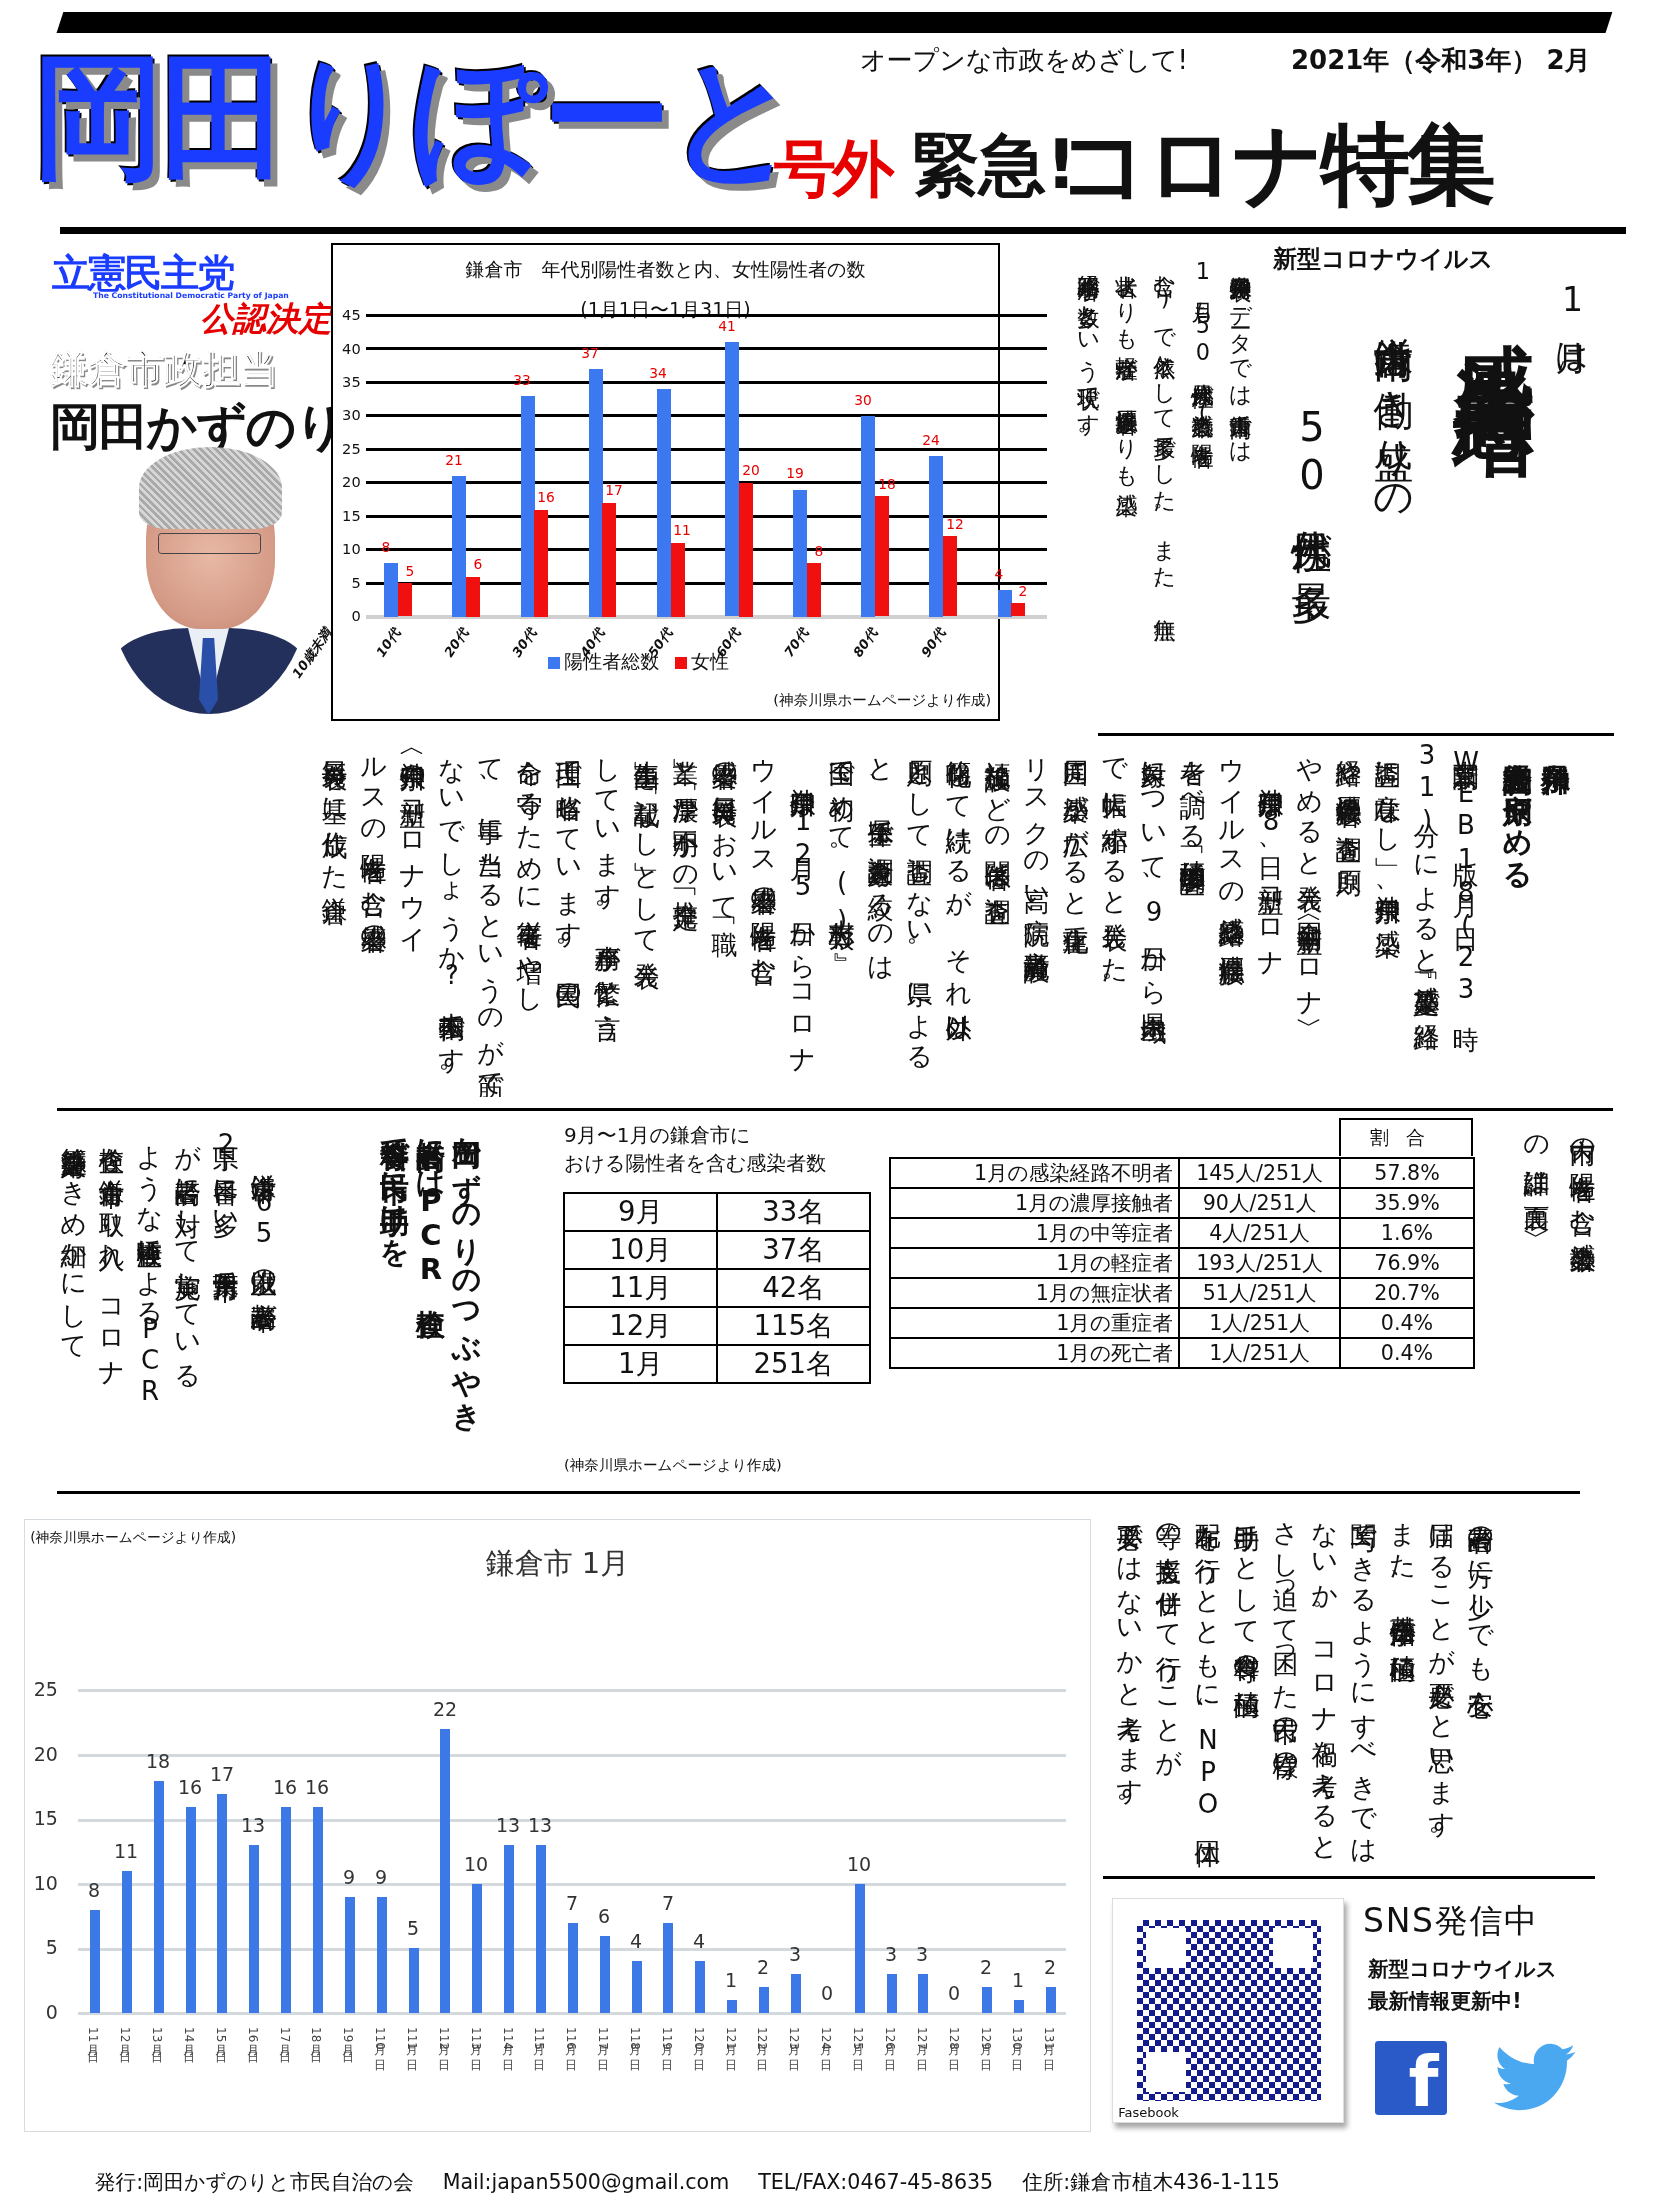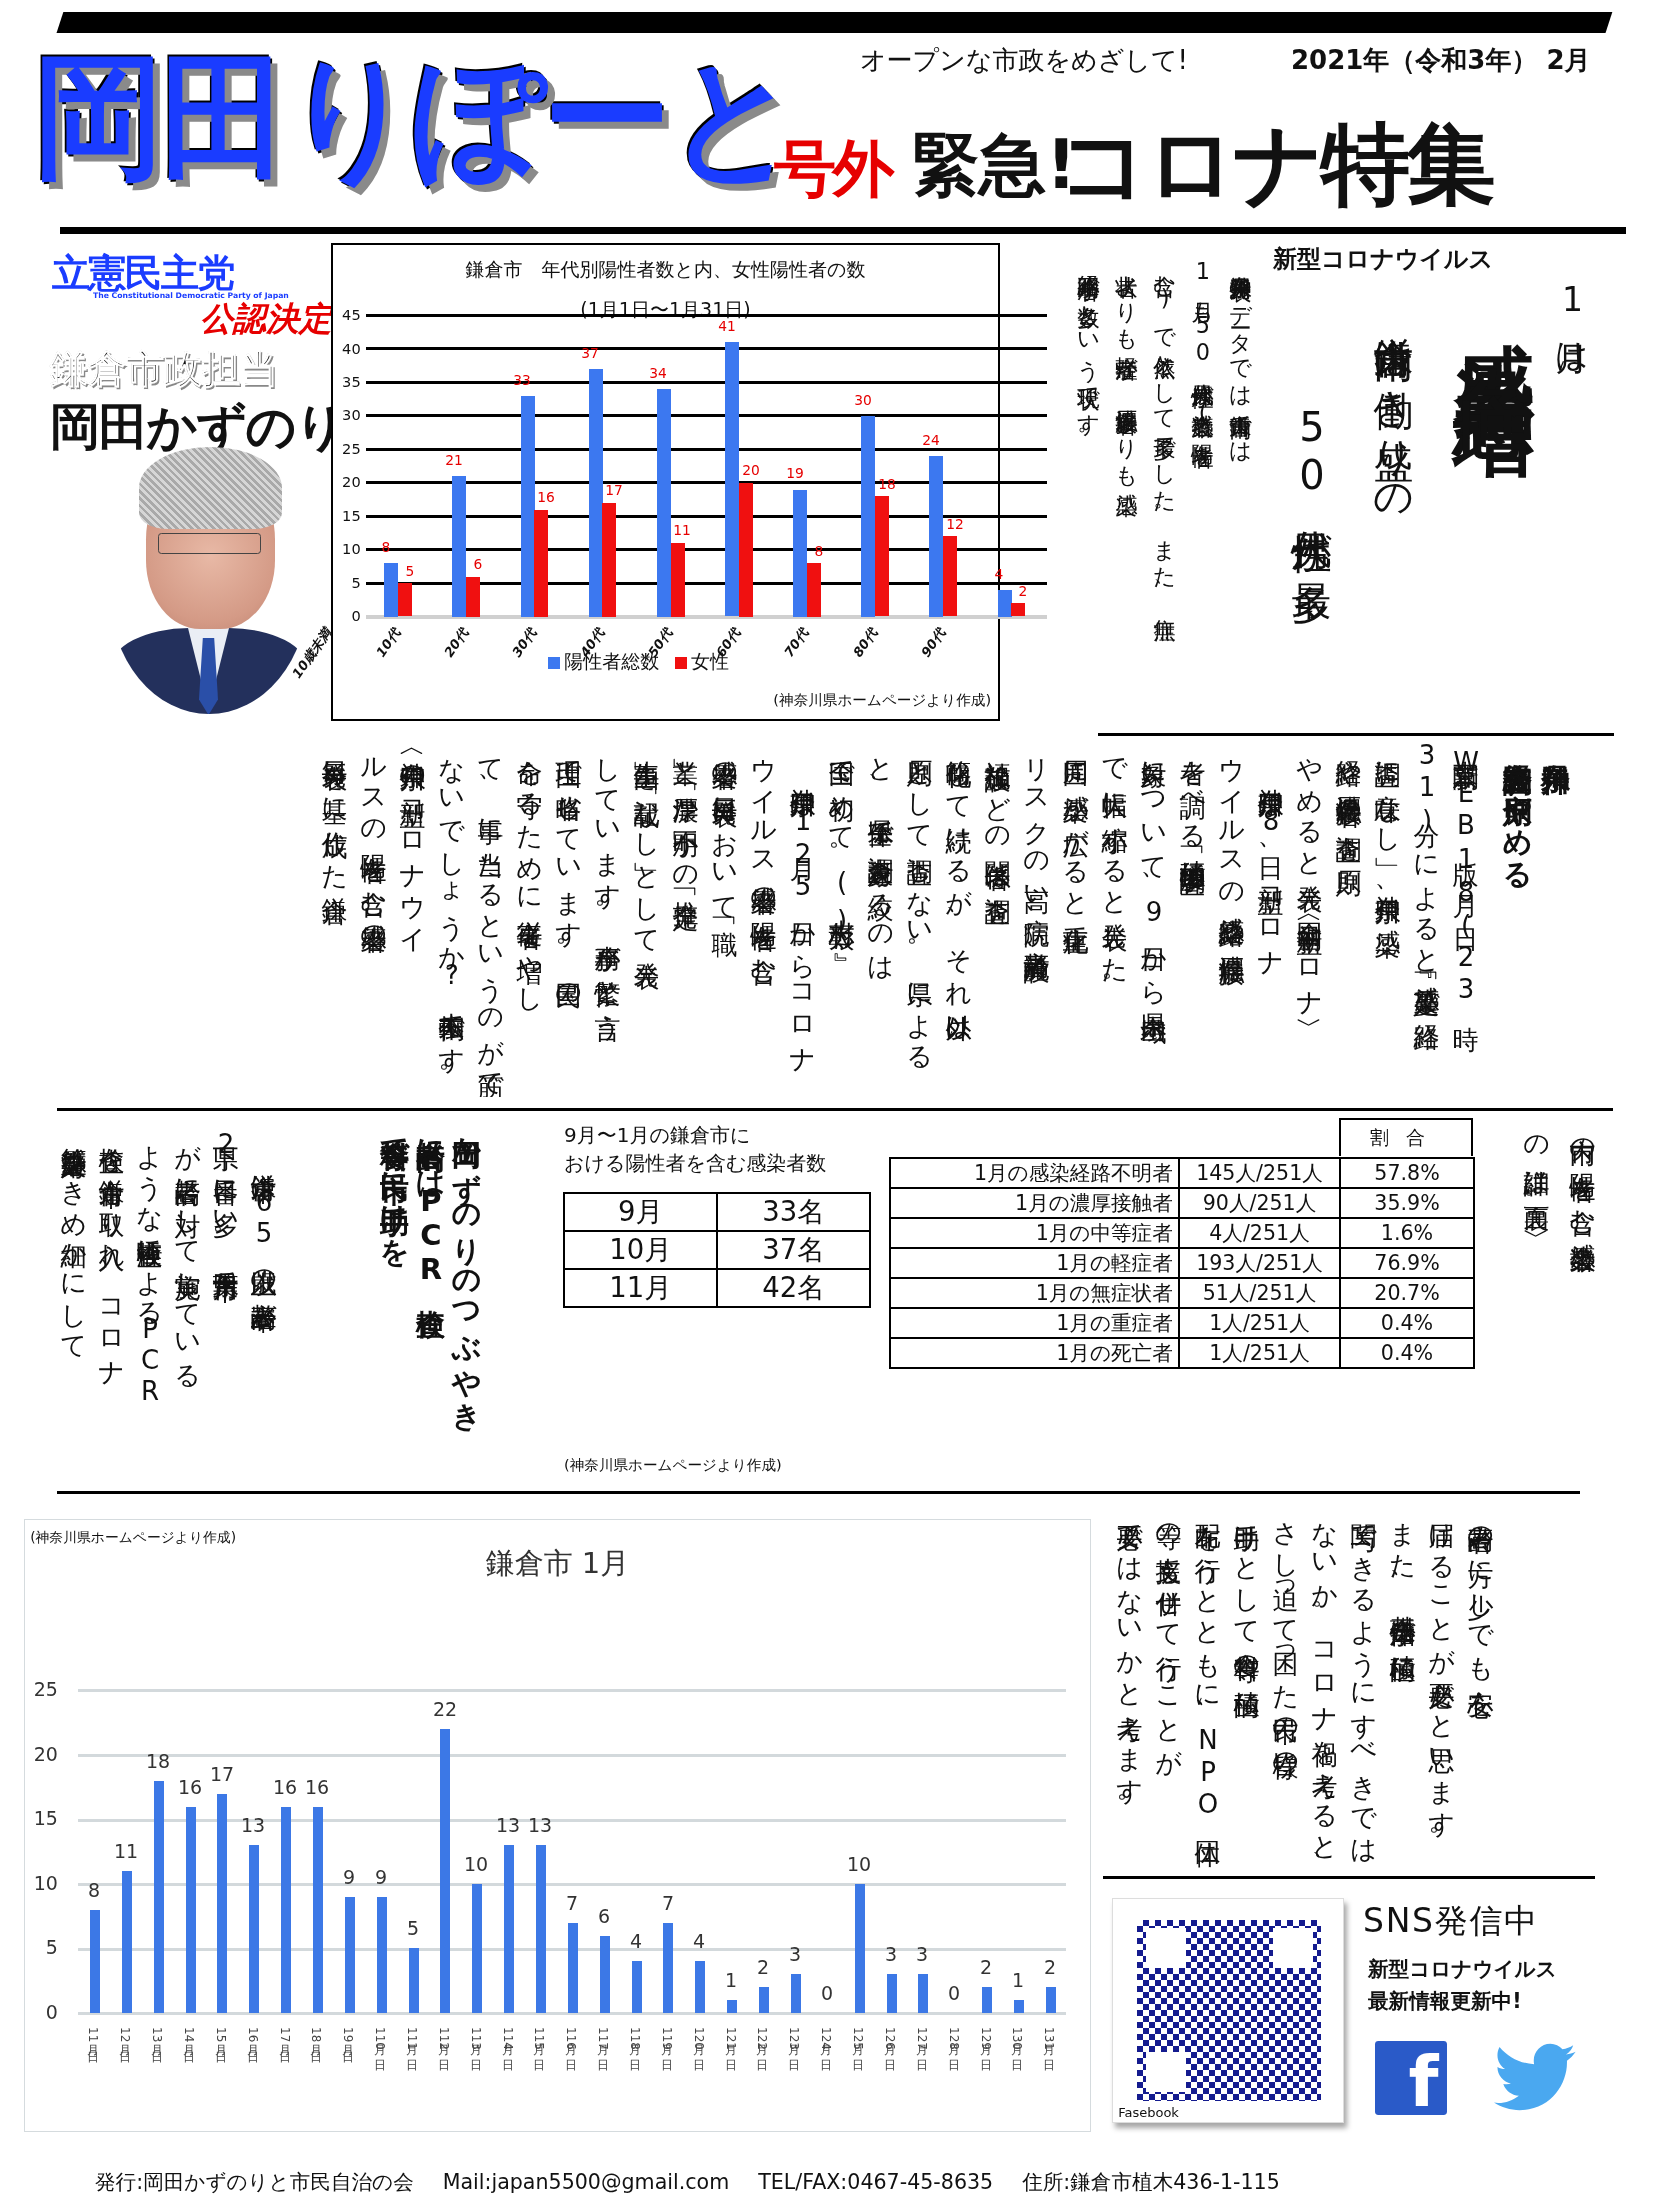--- a/index.html
+++ b/index.html
@@ -302,20 +302,28 @@
         <td>9月</td>
         <td>33名</td>
       </tr>
   <tr>
         <td>10月</td>
         <td>37名</td>
       </tr>
   <tr>
         <td>11月</td>
         <td>42名</td>
+      </tr>
+  <tr>
+        <td>12月</td>
+        <td>115名</td>
+      </tr>
+  <tr>
+        <td>1月</td>
+        <td>251名</td>
       </tr>
 </tbody>
   </table>
 <div class="abs" id="monthly-source">(神奈川県ホームページより作成)</div>
 
 <div class="abs" id="stats-header">割合</div>
 <table class="abs" id="stats-table">
   <tbody>
       <tr>
         <td class="lbl">1月の感染経路不明者</td>

